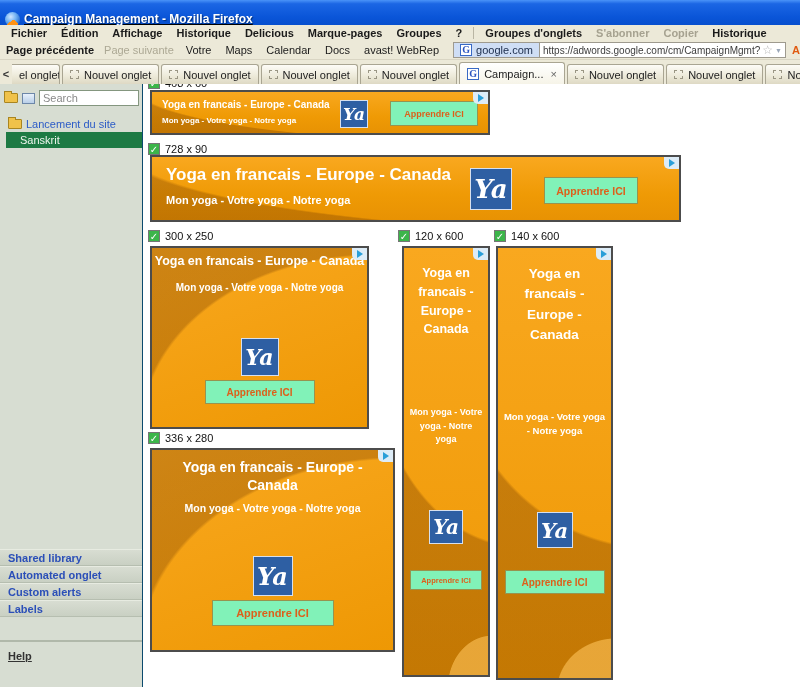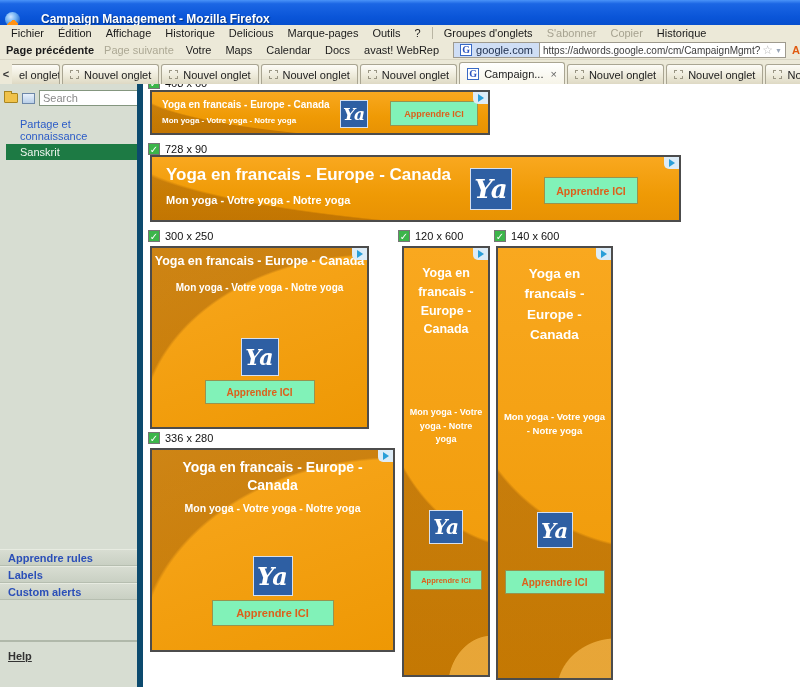--- a/index.html
+++ b/index.html
@@ -2,31 +2,31 @@
 <html><head>
 <meta charset="utf-8">
 <style>
   * { margin:0; padding:0; box-sizing:border-box; }
   html,body { width:800px; height:687px; }
   body { font-family:"Liberation Sans", sans-serif; position:relative; overflow:hidden; background:#fff; font-size:11px; }
 
   
   .titlebar { position:absolute; left:0; top:0; width:800px; height:38px;
     background:linear-gradient(180deg,#4a93f8 0%,#1b66e4 10%,#0a55d8 45%,#0349c2 90%,#0d5ae0 100%);
-    display:flex; align-items:center; padding-left:5px; gap:21px; }
+    display:flex; align-items:center; padding-left:5px; gap:4px;text-decoration:underline; }
   .titlebar .title { color:#fff; font-weight:bold; font-size:12px; text-shadow:1px 1px 1px #00307a; }
   .ff-icon { position:relative; width:15px; height:15px; border-radius:50%;
     background:radial-gradient(circle at 38% 32%, #cfe6ff 0%, #6fb0f2 40%, #1d63c9 78%); flex:0 0 auto; }
   .ff-icon::after { content:""; position:absolute; inset:0; border-radius:50%;
     background:conic-gradient(from 130deg at 58% 50%, #ff9214 0 105deg, rgba(0,0,0,0) 105deg); }
 
   
   .menubar { position:absolute; left:0; top:25px; width:800px; height:16px; background:#ece9d8;
     display:flex; align-items:center; padding-left:4px; color:#1a1a1a; }
-  .menu-item { padding:0 7px; white-space:nowrap; }
+  .menu-item { padding:0 7px; white-space:nowrap;font-weight:bold; }
   .menu-item.disabled { color:#a6a290; }
   .menu-sep { width:1px; height:12px; background:#b9b5a3; margin:0 4px; }
 
   
   .toolbar { position:absolute; left:0; top:41px; width:800px; height:19px; background:#ece9d8;
     border-bottom:1px solid #d9d5c3; display:flex; align-items:center; padding-left:6px; color:#1a1a1a; }
   .tb-back { font-weight:bold; margin-right:10px; white-space:nowrap; }
   .tb-fwd { color:#aca894; margin-right:12px; white-space:nowrap; }
   .tb-link { margin-right:14px; white-space:nowrap; }
   .engine-chip { display:flex; align-items:center; gap:4px; height:16px; background:#cfdef5;
@@ -49,21 +49,21 @@
     border-radius:3px 3px 0 0; background:linear-gradient(180deg,#fdfcf7,#ece9d8 60%,#ded9c4);
     display:flex; align-items:center; gap:5px; padding:0 7px; flex:0 0 auto; overflow:hidden; color:#222; }
   .tab.partial-l { width:48px; border-left:none; border-radius:0 3px 0 0; }
   .tab.active { height:22px; background:linear-gradient(180deg,#ffffff,#f6f4e8); }
   .newtab-ico { width:9px; height:9px; border:1px dashed #9a9684; flex:0 0 auto; }
   .tab-close { color:#666; font-size:11px; margin-left:2px; }
   .tab-label { white-space:nowrap; }
 
   
   .sidebar { position:absolute; left:0; top:84px; width:143px; bottom:0; background:#d7ddd2;
-    border-right:6px solid #0c4a6e; overflow:hidden; }
+    border-right:1px solid #0c4a6e; overflow:hidden; }
   .side-search-row { display:flex; align-items:center; gap:4px; padding:6px 4px 4px 4px; }
   .icon-folder { position:relative; width:14px; height:10px; background:#f0c24a; border:1px solid #a98520; border-radius:1px; flex:0 0 auto; }
   .icon-folder::before { content:""; position:absolute; left:-1px; top:-3px; width:6px; height:2px; background:#f0c24a; border:1px solid #a98520; border-bottom:none; }
   .icon-pages { width:13px; height:11px; background:linear-gradient(180deg,#e8f1fb,#b9cfe8); border:1px solid #6d87a8; flex:0 0 auto; }
   .side-search { width:100px; height:16px; border:1px solid #84967f; font-size:11px; padding:0 3px; color:#444; background:#fff; }
   .side-search::placeholder { color:#8a8a8a; }
   .tree { padding-top:6px; }
   .tree-root { font-weight:bold; color:#2b4fb8; padding:2px 0 3px 8px; }
   .tree-item { color:#2b5bc7; padding:2px 0 2px 8px; display:flex; align-items:center; gap:4px; }
   .tree-item.indent { padding-left:20px; }
@@ -146,21 +146,21 @@
   <span class="title">Campaign Management - Mozilla Firefox</span>
 </div>
 
 <div class="menubar">
   <span class="menu-item">Fichier</span>
   <span class="menu-item">Édition</span>
   <span class="menu-item">Affichage</span>
   <span class="menu-item">Historique</span>
   <span class="menu-item">Delicious</span>
   <span class="menu-item">Marque-pages</span>
-  <span class="menu-item">Outils</span>
+  <span class="menu-item">Groupes</span>
   <span class="menu-item">?</span>
   <span class="menu-sep"></span>
   <span class="menu-item">Groupes d'onglets</span>
   <span class="menu-item disabled">S'abonner</span>
   <span class="menu-item disabled">Copier</span>
   <span class="menu-item">Historique</span>
 </div>
 
 <div class="toolbar">
   <span class="tb-back">Page précédente</span>
@@ -223,31 +223,33 @@
 
 </div>
 
 <div class="sidebar">
   <div class="side-search-row">
     <span class="icon-folder"></span>
     <span class="icon-pages"></span>
     <input class="side-search" placeholder="Search" style="">
   </div>
   <div class="tree">
-    <div class="tree-item indent">
-      <span>Partage et connaissance</span>
+    <div class="tree-item">
+      <span class="icon-folder"></span>
+      <span>Lancement du site</span>
     </div>
     <div class="tree-item selected">
       <span>Sanskrit</span>
     </div>
   </div>
   <div class="side-sections">
-    <div class="side-section">Apprendre rules</div>
+    <div class="side-section">Shared library</div>
+    <div class="side-section">Automated onglet</div>
+    <div class="side-section">Custom alerts</div>
     <div class="side-section">Labels</div>
-    <div class="side-section">Custom alerts</div>
   </div>
   <div class="help-panel">
     <div class="help-title">Help</div>
     <div class="help-search-row">
       
       
     </div>
   </div>
 </div>
 

